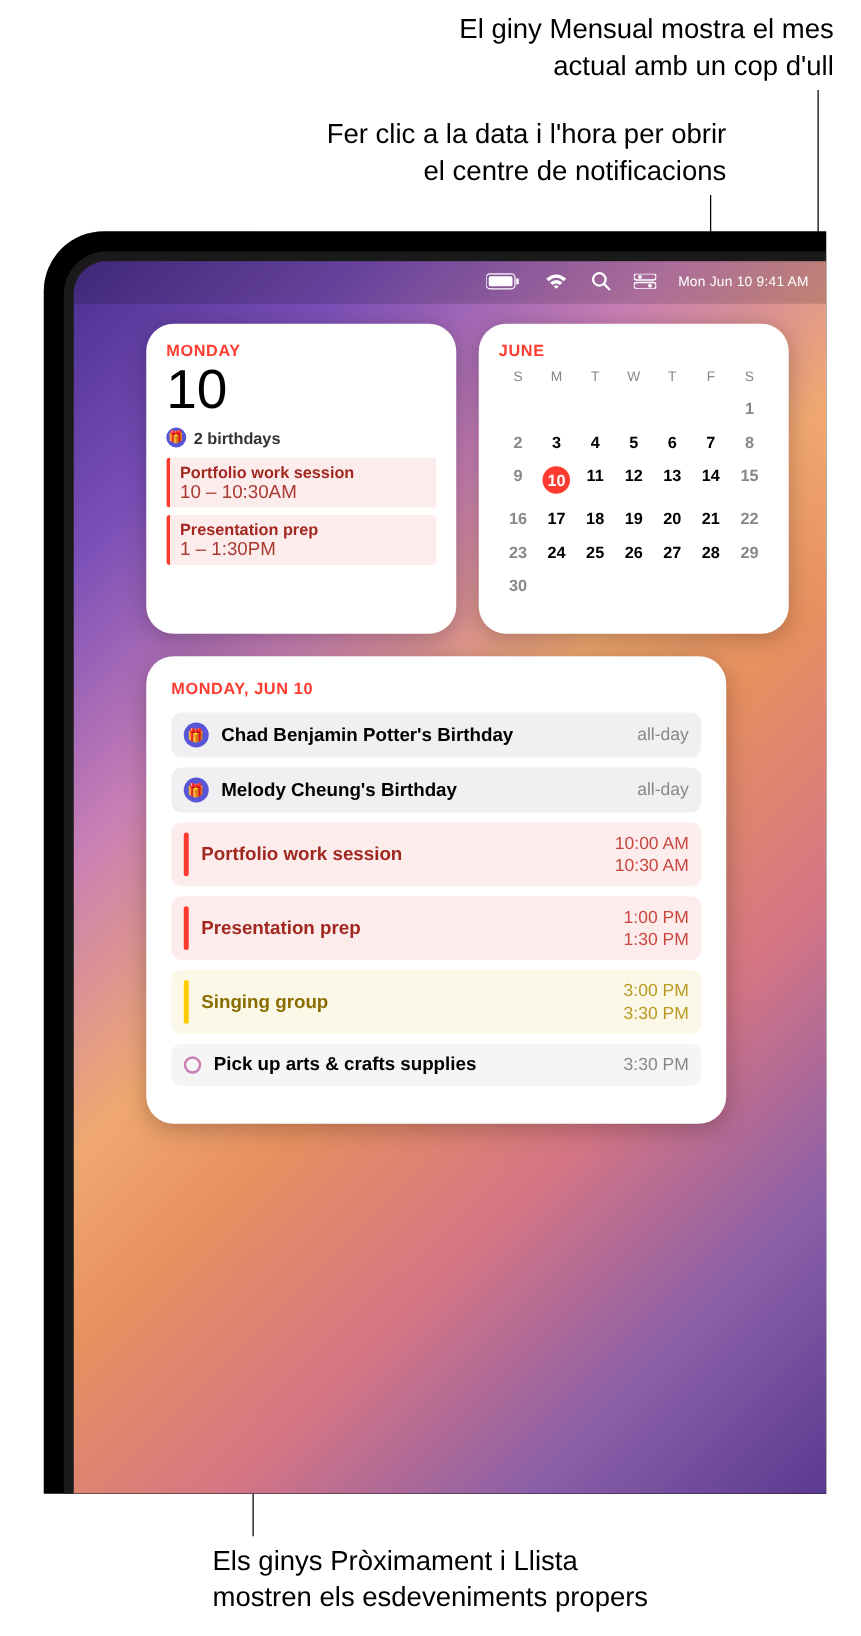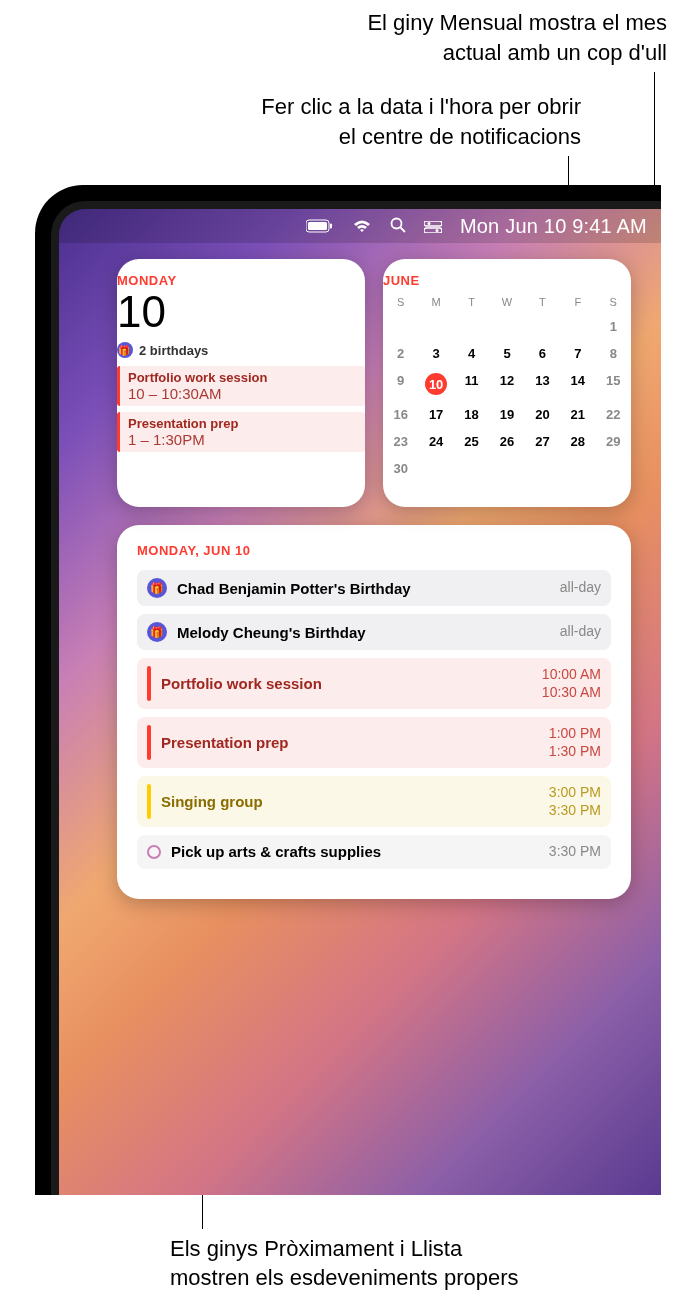--- a/index.html
+++ b/index.html
@@ -4,28 +4,28 @@
 <style>
 * { margin: 0; padding: 0; box-sizing: border-box; font-family: -apple-system, BlinkMacSystemFont, "Helvetica Neue", sans-serif; }
 body { width: 689px; height: 1309px; background: #fff; position: relative; }
 .callout { position: absolute; font-size: 22px; color: #000; text-align: right; line-height: 1.35; }
 .callout-line { position: absolute; background: #000; }
 .device-frame { position: absolute; top: 185px; left: 35px; width: 626px; height: 1010px; border-radius: 48px 0 0 0; background: #000; padding: 16px 0 0 16px; overflow: hidden; }
 .screen-bezel { width: 100%; height: 100%; background: #1a1a1a; border-radius: 34px 0 0 0; padding: 8px 0 0 8px; overflow: hidden; }
 .desktop { position: relative; width: 100%; height: 100%; border-radius: 26px 0 0 0; overflow: hidden;
   background: linear-gradient(135deg, #4a2f8f 0%, #7b4fb8 15%, #c87fb5 30%, #f0a870 45%, #e89060 55%, #d47585 70%, #8b5fa8 85%, #5a3a90 100%);
 }
-.menubar { height: 34px; background: rgba(0,0,0,0.15); display: flex; align-items: center; justify-content: flex-end; gap: 18px; padding-right: 14px; color: #fff; font-size: 20px; }
+.menubar { height: 34px; background: rgba(0,0,0,0.15); display: flex; align-items: center; justify-content: flex-end; gap: 18px; padding-right: 14px; color: #fff; font-size: 11px; }
 .menubar svg { fill: #fff; }
 .mb-clock { font-weight: 500; letter-spacing: 0.2px; }
 .widgets-area { position: absolute; top: 50px; left: 58px; width: 514px; }
 .widget-row { display: flex; gap: 18px; margin-bottom: 18px; }
-.widget { background: #fff; border-radius: 22px; box-shadow: 0 4px 20px rgba(0,0,0,0.25); padding: 14px 0; }
+.widget { background: #fff; border-radius: 22px; box-shadow: 0 4px 20px rgba(0,0,0,0.25); padding: 14px 16px; }
 .widget.small { width: 248px; height: 248px; }
-.widget.large { width: 514px; padding: 18px 20px 22px; }
+.widget.large { width: 464px; padding: 18px 20px 22px; }
 .today-day { color: #ff3b30; font-size: 13px; font-weight: 700; letter-spacing: 0.5px; text-transform: uppercase; }
 .today-num { font-size: 44px; font-weight: 400; color: #000; line-height: 1; margin-top: 2px; margin-bottom: 8px; }
 .bday-row { display: flex; align-items: center; gap: 6px; font-size: 13px; font-weight: 600; color: #333; margin-bottom: 8px; }
 .bday-icon { width: 16px; height: 16px; border-radius: 50%; background: #5856d6; display: flex; align-items: center; justify-content: center; color: #fff; font-size: 10px; }
 .event-mini { border-left: 3px solid #ff3b30; background: #fdecec; border-radius: 3px; padding: 4px 8px; margin-bottom: 6px; }
 .event-mini-title { font-size: 13px; font-weight: 600; color: #a02820; }
 .event-mini-time { font-size: 15px; color: #a02820; opacity: 0.9; }
 .month-title { color: #ff3b30; font-size: 13px; font-weight: 700; letter-spacing: 0.5px; margin-bottom: 8px; }
 .month-grid { display: grid; grid-template-columns: repeat(7, 1fr); gap: 2px 0; font-size: 13px; text-align: center; }
 .month-dow { color: #888; font-size: 11px; font-weight: 500; padding-bottom: 4px; }

